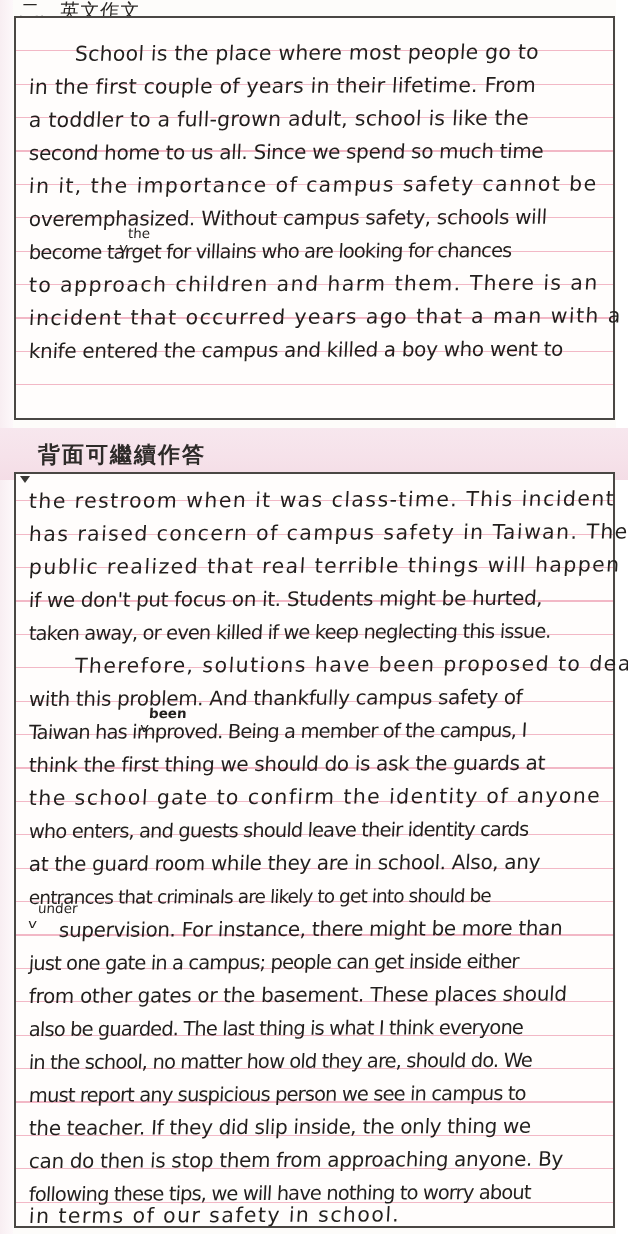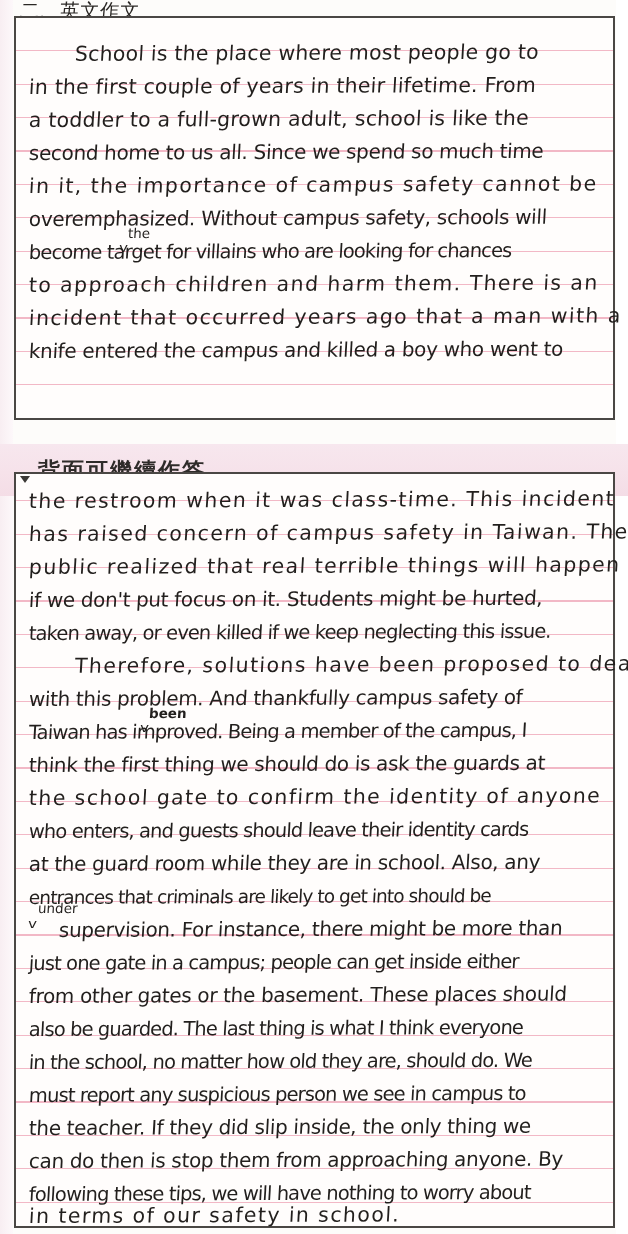--- a/index.html
+++ b/index.html
@@ -123,21 +123,21 @@
     letter-spacing: 1px;
     transform: skewX(-5deg);
     white-space: nowrap;
   }
 
   
   #divider-band {
     position: absolute;
     left: 0;
     right: 0;
-    top: 444px;
+    top: 428px;
     height: 52px;
     background: linear-gradient(to bottom, #f7e7ee 0%, #f6e2ea 55%, #f4dde6 100%);
     overflow: hidden;
   }
   #divider-text {
     position: absolute;
     left: 38px;
     top: 12px;
     font-family: "DejaVu Serif", serif;
     font-weight: 700;

